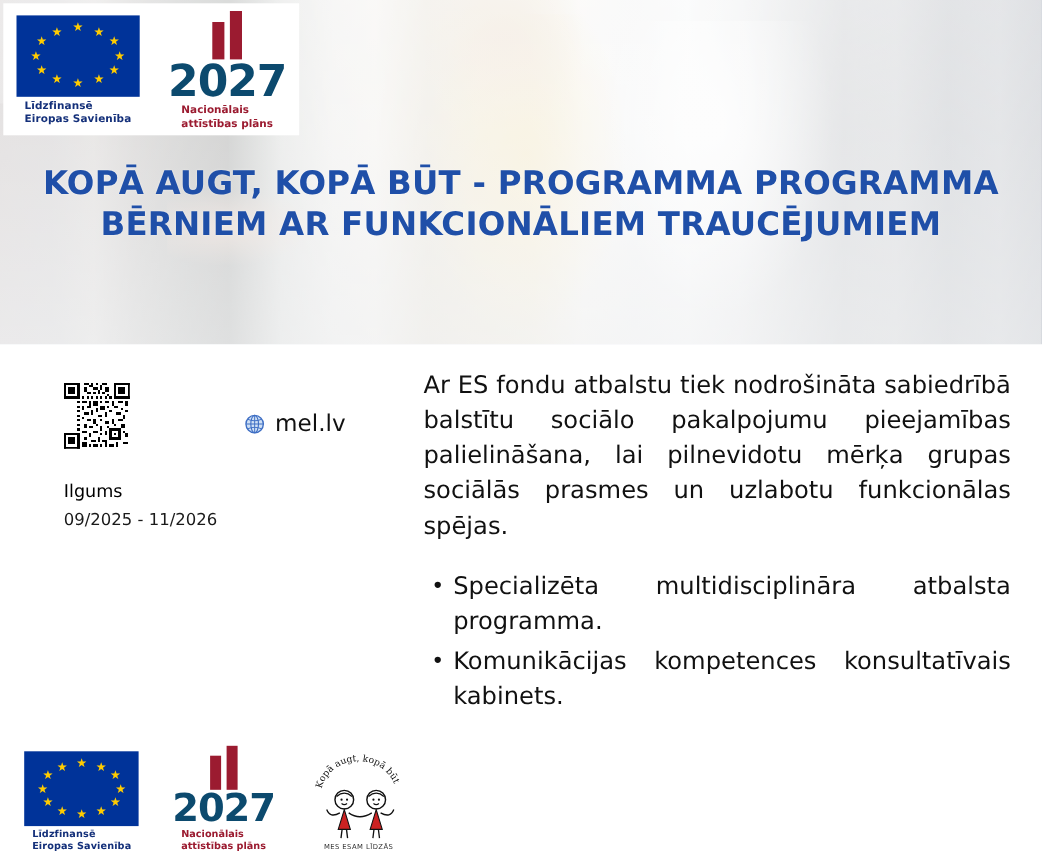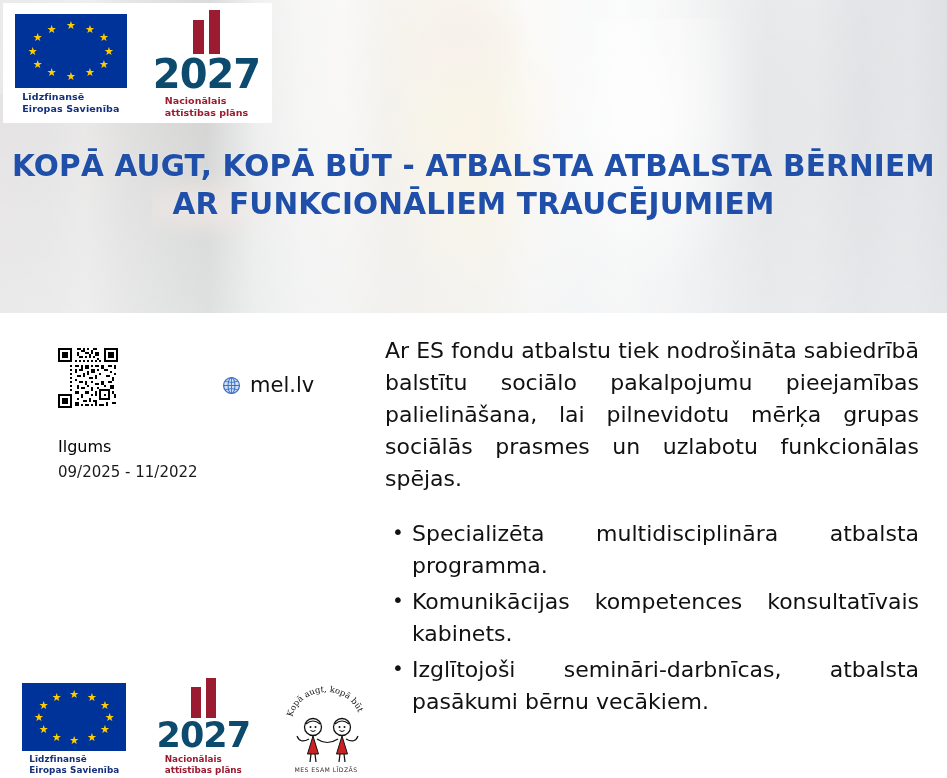--- a/index.html
+++ b/index.html
@@ -223,21 +223,21 @@
         </div>
         <div class="np-year">2027</div>
         <div class="np-cap">
           <div>Nacionālais</div>
           <div>attīstības plāns</div>
         </div>
       </div>
 
     </div>
 
-    <div class="banner-title">KOPĀ AUGT, KOPĀ BŪT - ATBALSTA ATBALSTA BĒRNIEM AR FUNKCIONĀLIEM TRAUCĒJUMIEM</div>
+    <div class="banner-title">KOPĀ AUGT, KOPĀ BŪT - PROGRAMMA PROGRAMMA BĒRNIEM AR FUNKCIONĀLIEM TRAUCĒJUMIEM</div>
   </div>
 
   <div class="body">
 
     <div class="left-col">
 
       <div class="qr">
         <svg width="60" height="60" viewBox="0 0 29 29" shape-rendering="crispEdges">
           <rect width="29" height="29" fill="#ffffff"></rect>
           <g fill="#000000">
@@ -361,21 +361,21 @@
           <ellipse cx="12" cy="12" rx="4.4" ry="10" fill="none" stroke="#3f6fc4" stroke-width="1.3"></ellipse>
           <line x1="2" y1="12" x2="22" y2="12" stroke="#3f6fc4" stroke-width="1.3"></line>
           <path d="M4 6.5 Q12 10 20 6.5" fill="none" stroke="#3f6fc4" stroke-width="1.1"></path>
           <path d="M4 17.5 Q12 14 20 17.5" fill="none" stroke="#3f6fc4" stroke-width="1.1"></path>
           <line x1="12" y1="2" x2="12" y2="22" stroke="#3f6fc4" stroke-width="1.1"></line>
         </svg>
         <span class="site-label">mel.lv</span>
       </div>
 
       <div class="ilgums-label">Ilgums</div>
-      <div class="ilgums-value">09/2025 - 11/2022</div>
+      <div class="ilgums-value">09/2025 - 11/2026</div>
 
       <div class="foot-logos">
 
         <div class="foot-eu">
           <div class="eu-flag">
             <span class="eu-star" style="left:50%;  top:16%;">★</span>
             <span class="eu-star" style="left:67%;  top:20.5%;">★</span>
             <span class="eu-star" style="left:79.5%;top:32%;">★</span>
             <span class="eu-star" style="left:84%;  top:50%;">★</span>
             <span class="eu-star" style="left:79.5%;top:68%;">★</span>
@@ -442,18 +442,17 @@
         </div>
 
       </div>
     </div>
 
     <div class="right-col">
       <p class="intro">Ar ES fondu atbalstu tiek nodrošināta sabiedrībā balstītu sociālo pakalpojumu pieejamības palielināšana, lai pilnevidotu mērķa grupas sociālās prasmes un uzlabotu funkcionālas spējas.</p>
       <ul class="bullets">
         <li><span>Specializēta multidisciplināra atbalsta programma.</span></li>
         <li><span>Komunikācijas kompetences konsultatīvais kabinets.</span></li>
-        <li><span>Izglītojoši semināri-darbnīcas, atbalsta pasākumi bērnu vecākiem.</span></li>
       </ul>
     </div>
 
   </div>
 </div>
 
 </body></html>

